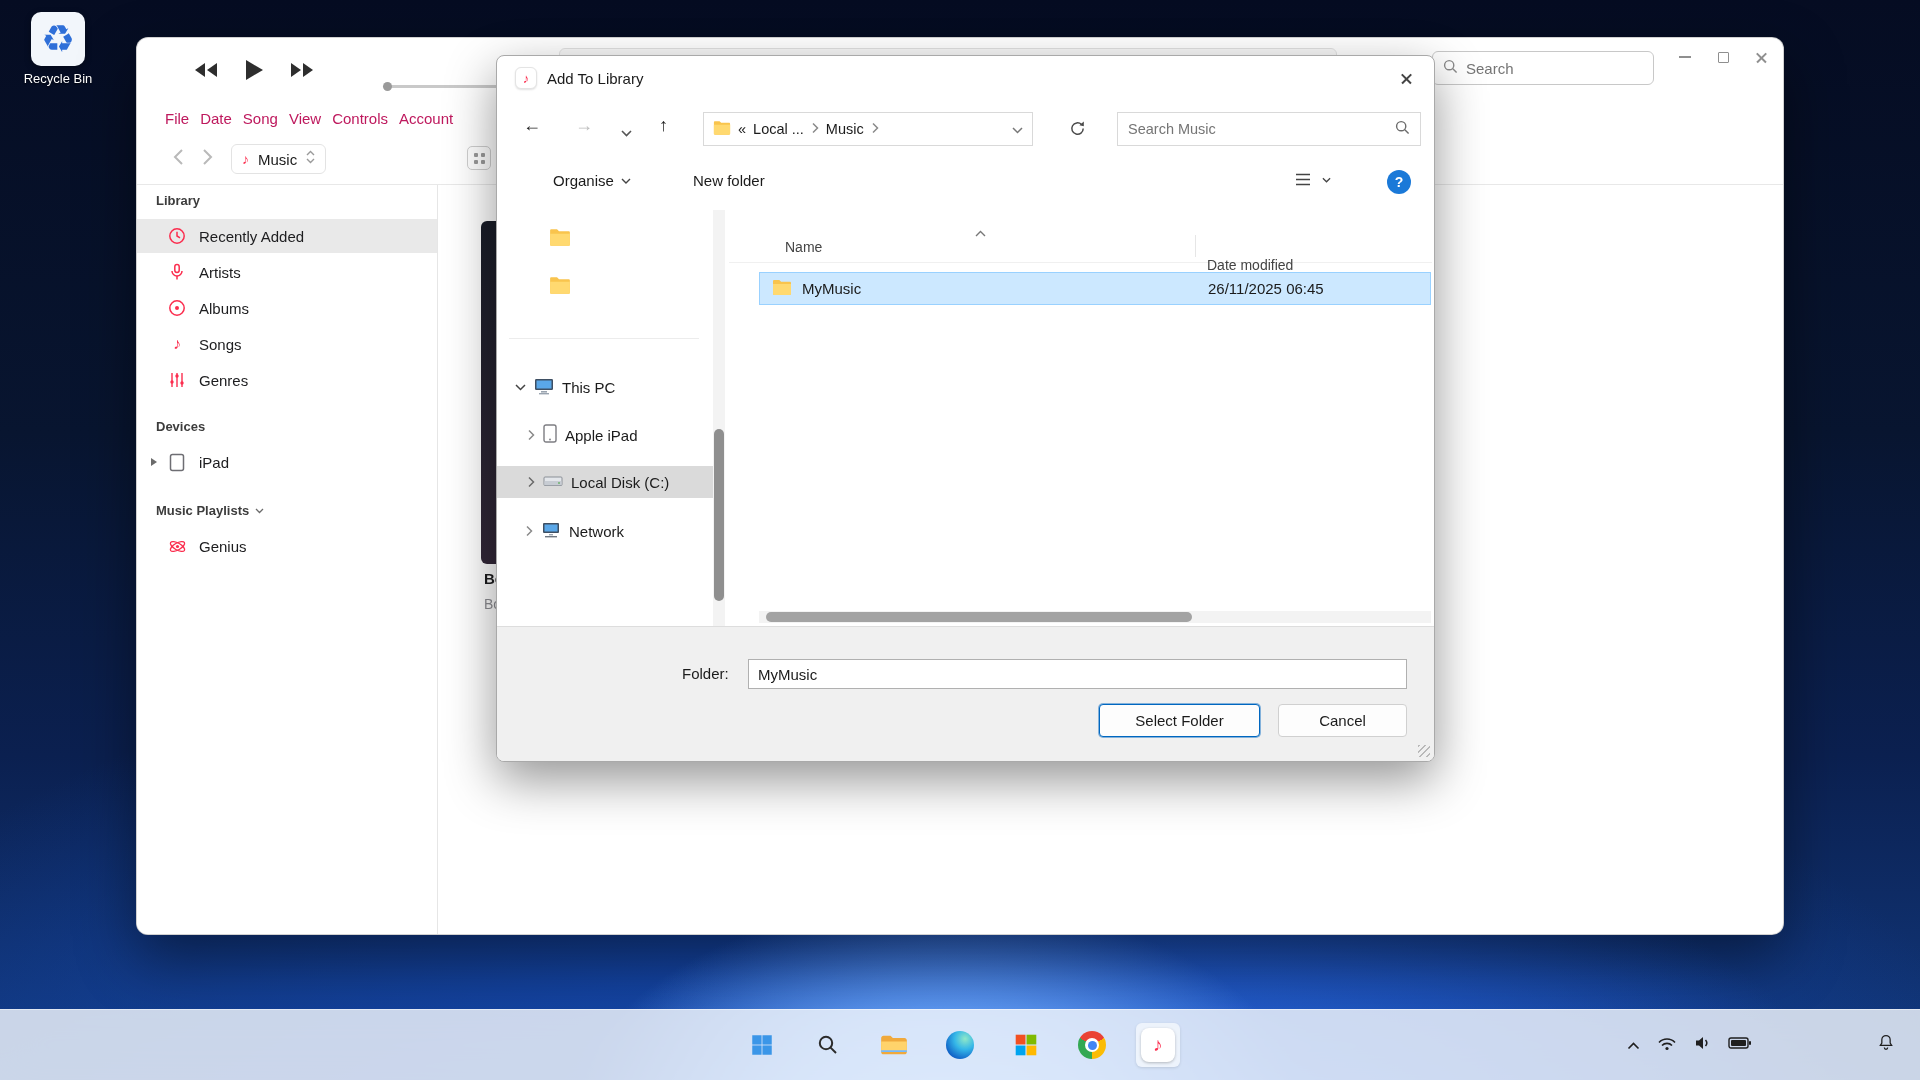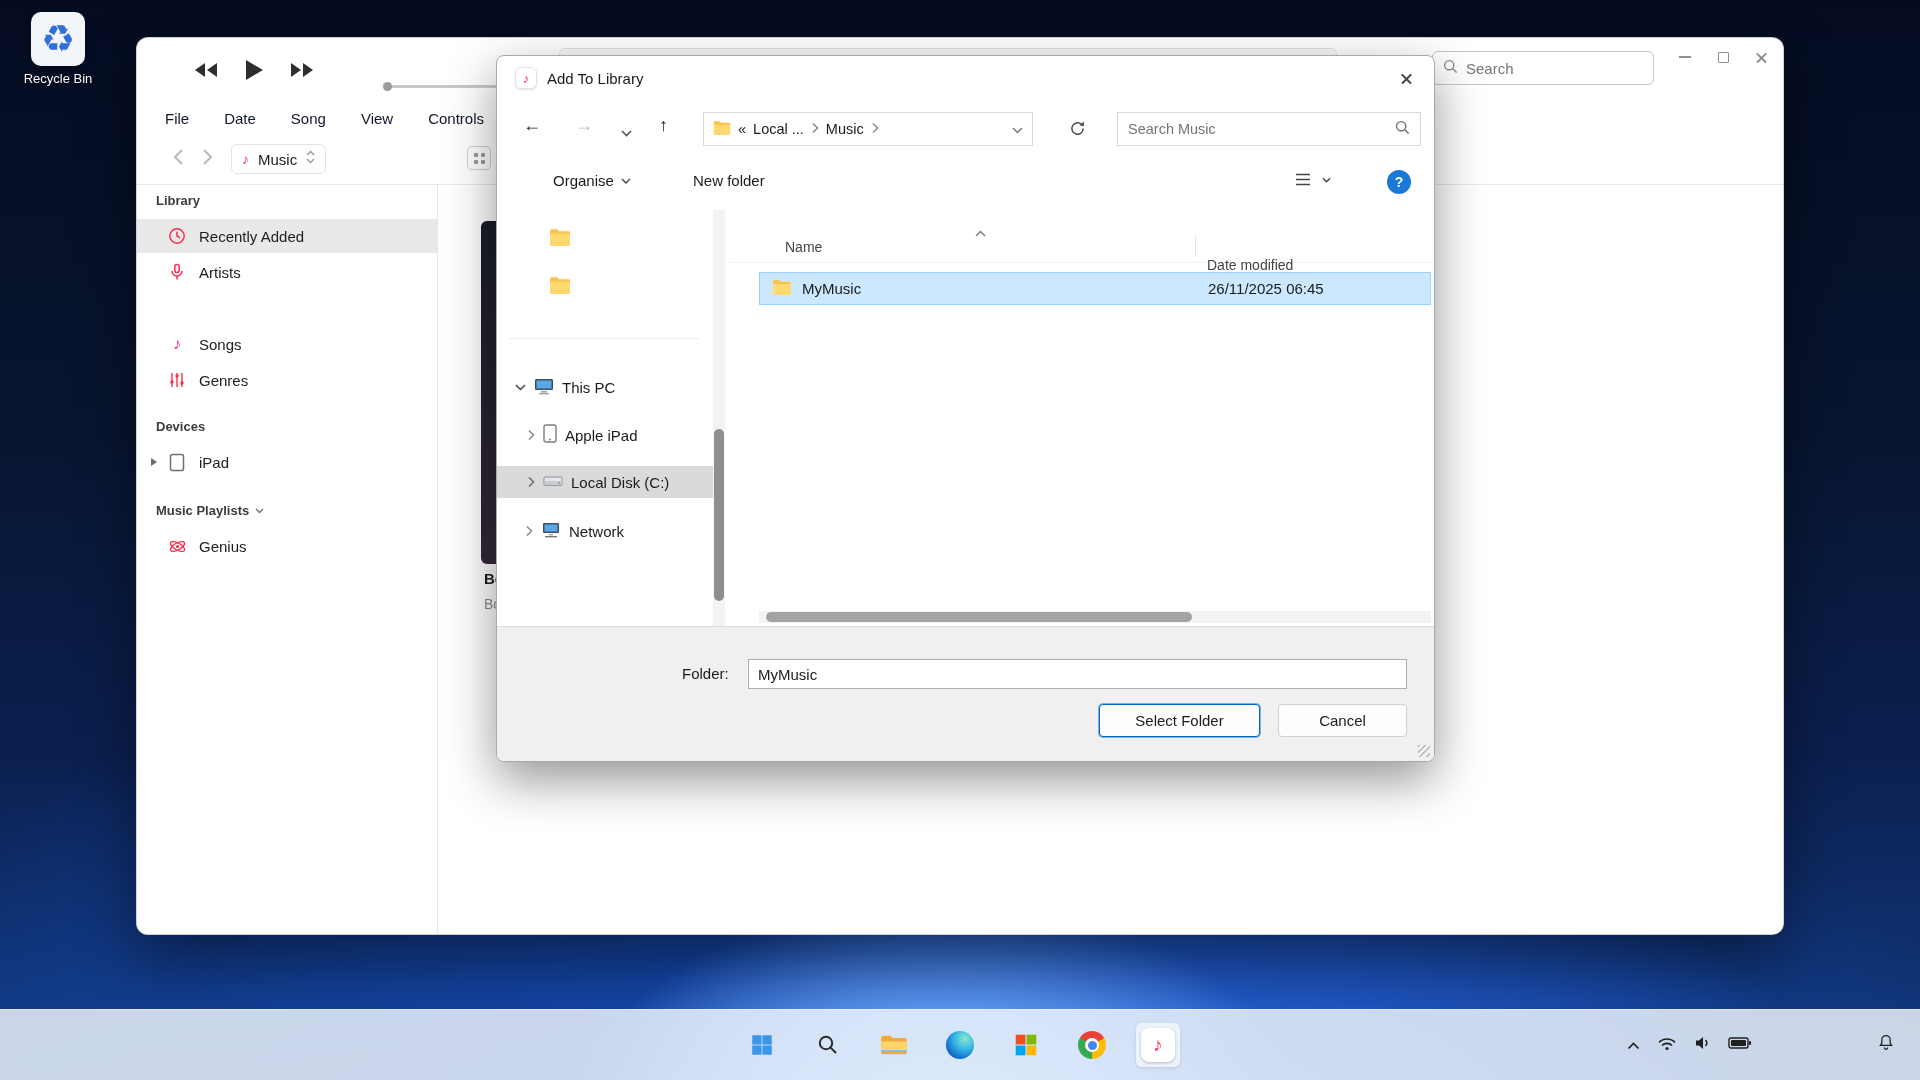--- a/index.html
+++ b/index.html
@@ -29,21 +29,21 @@
   .msearch { position:absolute; left:1295px; top:13px; width:222px; height:34px; border:1px solid #c8c8c8;
     border-radius:6px; display:flex; align-items:center; gap:8px; padding:0 10px; background:#fff; }
   .msearch input { border:none; outline:none; flex:1; font-size:15px; font-family:inherit; color:#1b1b1b; background:transparent; }
   .winctl { position:absolute; top:10px; left:1539px; display:flex; gap:20px; }
   .ctl { width:18px; height:18px; display:flex; align-items:center; justify-content:center; }
   .ctl-min { width:12px; height:2px; background:#8f8f8f; }
   .ctl-max { width:11px; height:11px; border:1.5px solid #8f8f8f; border-radius:1px; }
   .ctl-x { position:relative; width:13px; height:13px; }
   .ctl-x i, .dlg-x i { position:absolute; left:0; top:6px; width:13px; height:1.6px; background:#8f8f8f; }
   .ctl-x i:first-child { transform:rotate(45deg); } .ctl-x i:last-child { transform:rotate(-45deg); }
-  .menubar { position:absolute; left:28px; top:72px; display:flex; gap:35px; font-size:15px; color:#0f172a; }
+  .menubar { position:absolute; left:28px; top:72px; display:flex; gap:11px; font-size:15px; color:#be185d; }
   .navrow { position:absolute; left:36px; top:106px; display:flex; align-items:center; gap:18px; }
   .selector { display:flex; align-items:center; gap:9px; border:1px solid #e3e3e3; border-radius:6px; padding:5px 10px; }
   .selector .note { color:#fb2d4e; font-size:14px; }
   .selector .lbl { font-size:15px; color:#1b1b1b; }
   .minibox { position:absolute; left:330px; top:108px; width:24px; height:24px; border:1px solid #cfcfcf; border-radius:5px;
     display:grid; grid-template-columns:1fr 1fr; place-items:center; padding:4px; }
   .minibox i { width:4px; height:4px; background:#9a9a9a; border-radius:1px; }
   .hsep { position:absolute; left:0; right:0; top:146px; height:1px; background:#e8e8e8; }
   .sidebar { position:absolute; left:0; top:147px; bottom:0; width:301px; background:#fff; border-right:1px solid #e6e6e6; }
   .shead { position:absolute; left:19px; font-size:13px; font-weight:bold; color:#3c3c3c; display:flex; align-items:center; gap:6px; }
@@ -218,20 +218,29 @@
       <div class="side-row" style="top:70px">
         <span class="s-icon">
             <svg width="18" height="18" viewBox="0 0 18 18">
               <rect x="6.8" y="1.5" width="4.4" height="8" rx="2.2" fill="none" stroke="#fb2d4e" stroke-width="1.5"></rect>
               <path d="M4 8a5 5 0 0 0 10 0" fill="none" stroke="#fb2d4e" stroke-width="1.5"></path>
               <line x1="9" y1="13" x2="9" y2="16.5" stroke="#fb2d4e" stroke-width="1.5"></line>
             </svg>
           </span>
         <span class="s-label">Artists</span>
       </div>
+      <div class="side-row" style="top:106px">
+        <span class="s-icon">
+            <svg width="18" height="18" viewBox="0 0 18 18">
+              <circle cx="9" cy="9" r="7.2" fill="none" stroke="#fb2d4e" stroke-width="1.5"></circle>
+              <circle cx="9" cy="9" r="2" fill="#fb2d4e"></circle>
+            </svg>
+          </span>
+        <span class="s-label">Albums</span>
+      </div>
       <div class="side-row" style="top:142px">
         <span class="s-icon" style="color:#fb2d4e;font-size:16px">♪</span>
         <span class="s-label">Songs</span>
       </div>
       <div class="side-row" style="top:178px">
         <span class="s-icon">
             <svg width="18" height="18" viewBox="0 0 18 18">
               <line x1="4" y1="2" x2="4" y2="16" stroke="#fb2d4e" stroke-width="1.4"></line>
               <line x1="9" y1="2" x2="9" y2="16" stroke="#fb2d4e" stroke-width="1.4"></line>
               <line x1="14" y1="2" x2="14" y2="16" stroke="#fb2d4e" stroke-width="1.4"></line>

